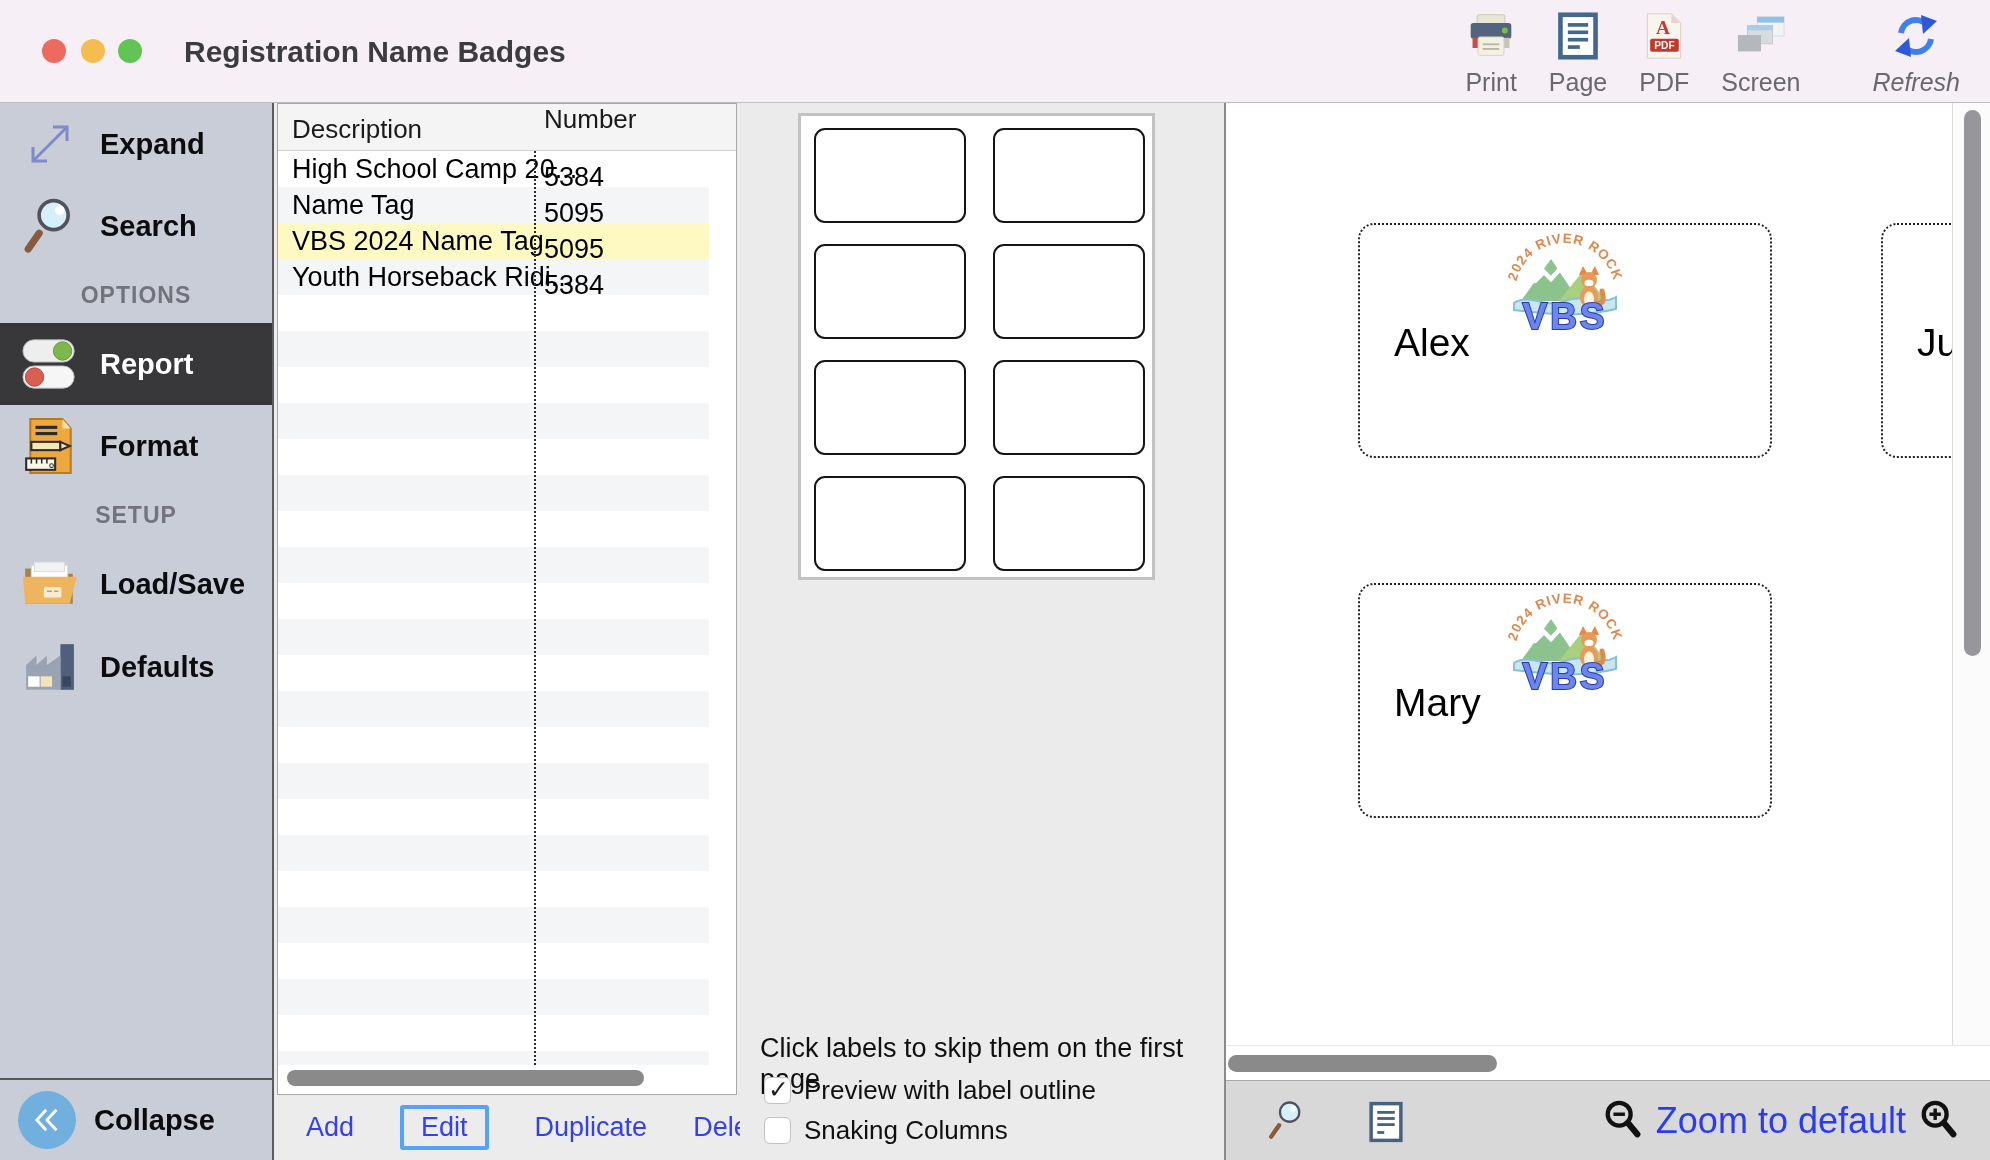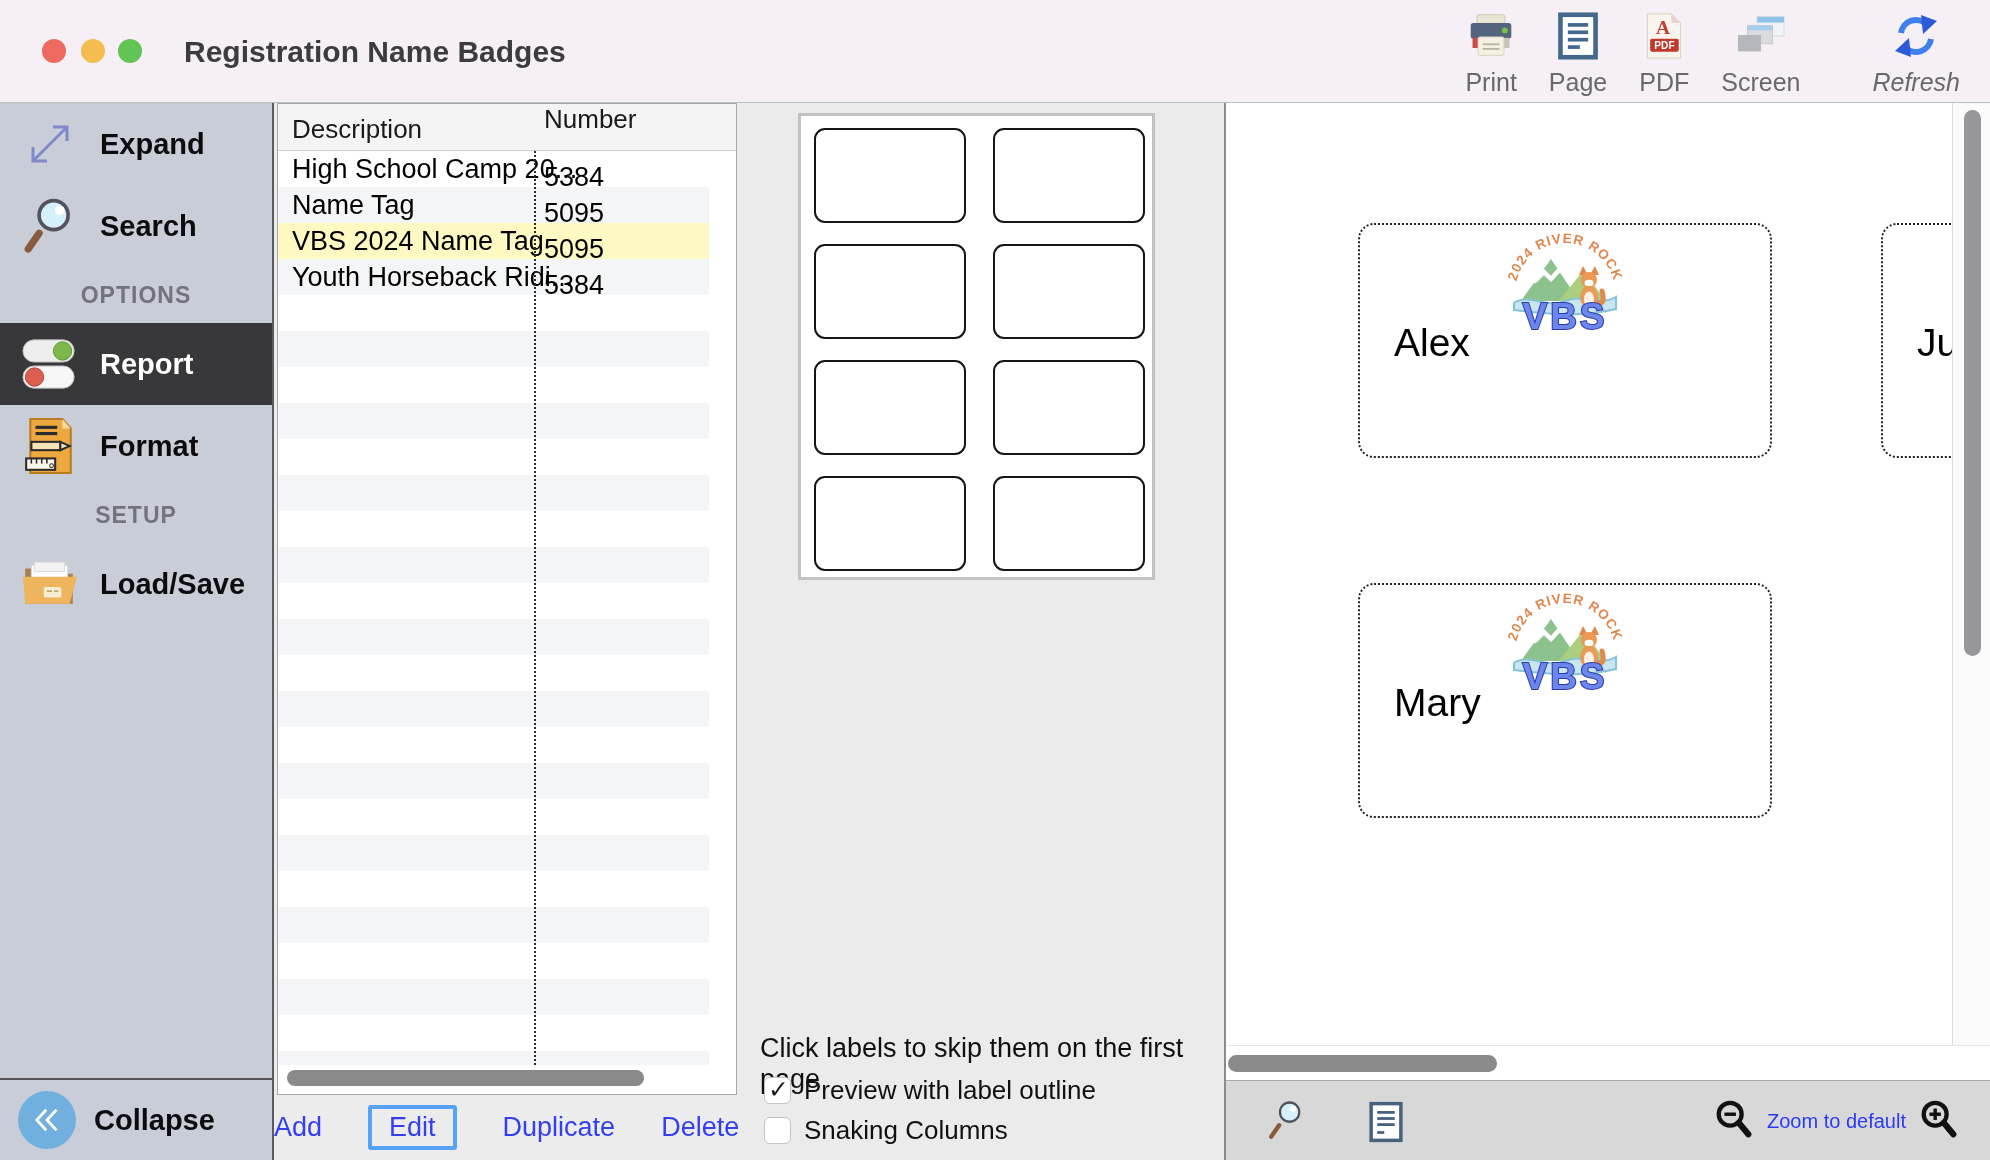--- a/index.html
+++ b/index.html
@@ -51,21 +51,21 @@
   .t-row.selected { background:#fef9c3; }
   .t-cell-desc { position:absolute; left:14px; top:3px; white-space:nowrap; }
   .t-cell-num  { position:absolute; left:266px; top:11px; }
   .t-stripes { position:absolute; left:0; top:191px; width:431px; height:770px;
     background:repeating-linear-gradient(#ffffff 0 36px, #f4f5f6 36px 72px); }
   .t-colsep { position:absolute; left:256px; top:47px; width:0; height:914px;
     border-left:2px dotted #2a2a2a; }
   .t-hscroll { position:absolute; left:9px; top:966px; width:357px; height:16px;
     border-radius:8px; background:#8a8a8a; }
   .t-buttons { position:absolute; left:0; top:992px; width:466px; height:65px;
-    display:flex; align-items:center; gap:46px; font-size:27px; color:#3340ee; }
+    display:flex; align-items:center; gap:46px; padding-left:32px; font-size:27px; color:#3340ee; }
   .t-btn { cursor:default; }
   .t-btn.focused { border:4px solid #55a3f5; border-radius:3px; padding:3px 17px; }
 
   
   .mid-panel { width:486px; height:100%; background:#ebebeb; border-right:2px solid #8a8a8a; position:relative; }
   .page-preview { position:absolute; left:58px; top:10px; width:357px; height:467px;
     background:#fff; border:3px solid #c2c2c2;
     display:grid; grid-template-columns:repeat(2,152px); grid-template-rows:repeat(4,95px);
     column-gap:27px; row-gap:21px; padding:12px 13px; }
   .label-cell { border:2.5px solid #151515; border-radius:11px; background:#fff; }
@@ -94,21 +94,21 @@
     border-radius:9px; background:#8a8a8a; }
   .pv-vscroll-track { position:absolute; left:726px; top:0; width:38px; height:942px;
     background:#fbfbfb; border-left:1px solid #dcdcdc; }
   .pv-vscroll { position:absolute; left:11px; top:7px; width:17px; height:546px;
     border-radius:9px; background:#97979b; }
   .pv-bottombar { position:absolute; left:0; top:977px; width:764px; height:80px;
     background:#d8d8d8; border-top:1px solid #a9a9a9; }
   .bb-mag  { position:absolute; left:40px; top:18px; }
   .bb-doc  { position:absolute; left:142px; top:20px; }
   .bb-right { position:absolute; right:30px; top:0; height:80px; display:flex; align-items:center; gap:12px; }
-  .bb-zoomlabel { font-size:20px; color:#2a3bf0; }
+  .bb-zoomlabel { font-size:36px; color:#2a3bf0; }
 </style>
 </head>
 <body>
 
 <div class="titlebar">
   <div class="traffic tl-red"></div>
   <div class="traffic tl-yellow"></div>
   <div class="traffic tl-green"></div>
   <div class="win-title">Registration Name Badges</div>
 
@@ -239,20 +239,32 @@
           <path d="M4 9 h17 l4 5 h25 v29 h-46 z" fill="#a8824e"></path>
           <rect x="10" y="6" width="35" height="12" fill="#fff" stroke="#d8d8d8"></rect>
           <rect x="13" y="3" width="29" height="9" fill="#f2f2f2" stroke="#ddd"></rect>
           <path d="M2 17 h52 l-7 26 h-43 z" fill="#eeb45e"></path>
           <rect x="22" y="27" width="17" height="10" rx="1.5" fill="#f8ecd0"></rect>
           <line x1="25" y1="31" x2="30" y2="31" stroke="#b8a070" stroke-width="1.5"></line>
           <line x1="32" y1="31" x2="36" y2="31" stroke="#b8a070" stroke-width="1.5"></line>
         </svg>
       </span>
       <span class="sb-label">Load/Save</span>
+    </div>
+    <div class="sb-row" style="height:84px;">
+      <span class="sb-icon">
+        <svg width="54" height="50" viewBox="0 0 52 48">
+          <rect x="36" y="2" width="13" height="44" fill="#4f5f7c"></rect>
+          <path d="M3 22 l10 -9 v9 l10 -9 v9 l13 -9 v33 h-33 z" fill="#9aa3b2"></path>
+          <rect x="5" y="33" width="11" height="10" fill="#ffffff"></rect>
+          <rect x="17" y="33" width="11" height="10" fill="#f3e3bd"></rect>
+          <rect x="38" y="33" width="8" height="10" fill="#39465e"></rect>
+        </svg>
+      </span>
+      <span class="sb-label">Defaults</span>
     </div>
     <div class="sb-spacer"></div>
     <div class="sb-collapse">
       <span class="collapse-circle">
         <svg width="44" height="44" viewBox="0 0 56 56" stroke="#fff" stroke-width="3.5" fill="none">
           <polyline points="27,15 15,28 27,41"></polyline>
           <polyline points="40,15 28,28 40,41"></polyline>
         </svg>
       </span>
       <span class="sb-label">Collapse</span>

